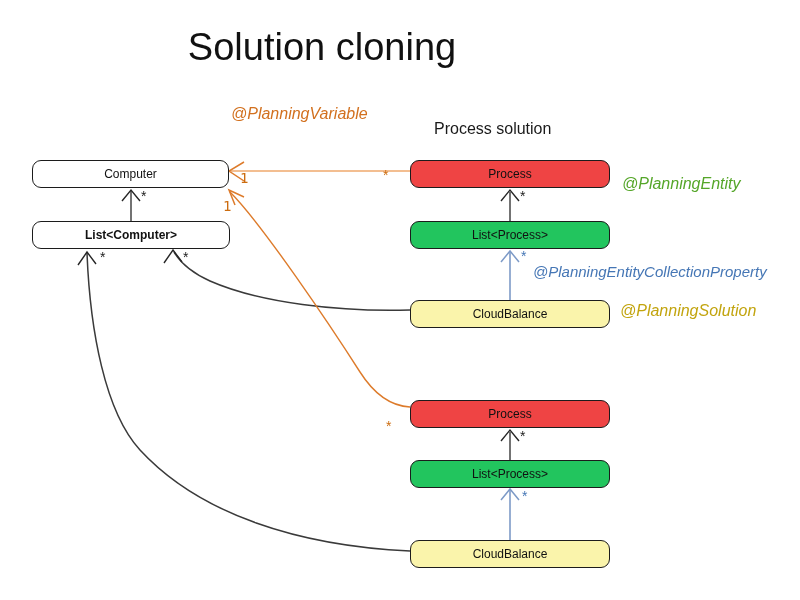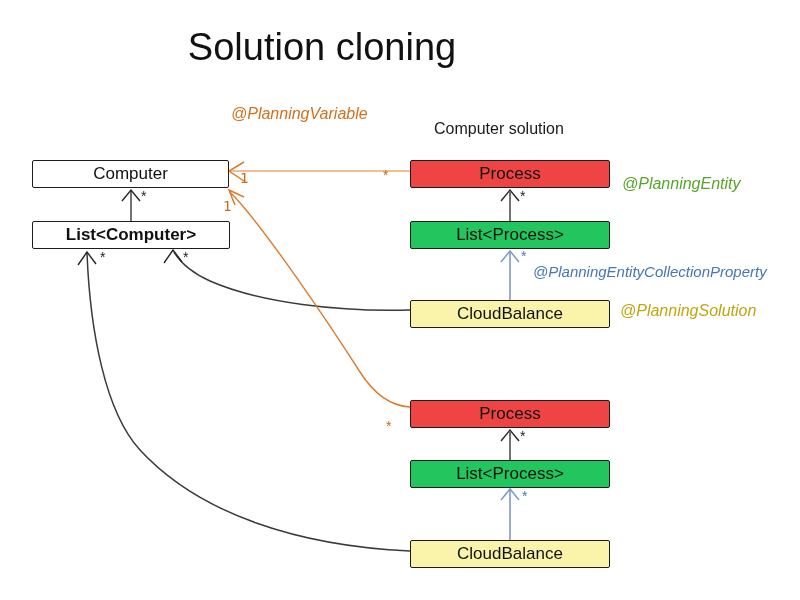--- a/index.html
+++ b/index.html
@@ -10,23 +10,23 @@
   svg.connectors { position:absolute; left:0; top:0; width:800px; height:600px; }
   .title {
     position:absolute; left:0; top:26px; width:644px; text-align:center;
     font-size:38px; font-weight:400; color:#111; margin:0;
   }
   .section-heading {
     position:absolute; font-size:16px; color:#1a1a1a;
   }
   .box {
     position:absolute; box-sizing:border-box; height:28px;
-    border:1.6px solid #1c1c1c; border-radius:2px;
+    border:1.6px solid #1c1c1c; border-radius:9px;
     display:flex; align-items:center; justify-content:center;
-    font-size:17px; color:#111; background:#ffffff;
+    font-size:12px; color:#111; background:#ffffff;
   }
   .box.green  { background:#ef4444; }
   .box.blue   { background:#22c55e; }
   .box.yellow { background:#faf4ab; }
   .ann { position:absolute; font-style:italic; font-size:16px; white-space:nowrap; }
   .ann.orange { color:#d2701e; }
   .ann.green  { color:#55a629; }
   .ann.blue   { color:#4576b5; font-size:15px; }
   .ann.gold   { color:#c2a40e; }
   .mult { position:absolute; font-size:14px; line-height:14px; }
@@ -70,21 +70,21 @@
     <path d="M244,162 L229,171 L244,181" fill="none" stroke="#dd7b2b" stroke-width="1.5"></path>
 
     <path d="M410,407 C390,406 374,394 360,372 C330,325 262,224 230,192" fill="none" stroke="#dd7b2b" stroke-width="1.4"></path>
     <path d="M235,205 L229,190 L244,197" fill="none" stroke="#dd7b2b" stroke-width="1.5"></path>
   </svg>
 
   <h1 class="title">Solution cloning</h1>
 
   <div class="ann orange" style="left:231px; top:89px;margin-top:16px;">@PlanningVariable</div>
 
-  <div class="section-heading" style="left:434px; top:120px;">Computer solution</div>
+  <div class="section-heading" style="left:434px; top:120px;">Process solution</div>
 
   <div class="box" style="left:32px; top:160px; width:197px;">Computer</div>
   <div class="box" style="left:32px; top:221px; width:198px;font-weight:bold;">List&lt;Computer&gt;</div>
 
   <div class="box green" style="left:410px; top:160px; width:200px;">Process</div>
   <div class="box blue" style="left:410px; top:221px; width:200px;">List&lt;Process&gt;</div>
   <div class="box yellow" style="left:410px; top:300px; width:200px;">CloudBalance</div>
 
   <div class="box green" style="left:410px; top:400px; width:200px;">Process</div>
   <div class="box blue" style="left:410px; top:460px; width:200px;">List&lt;Process&gt;</div>

